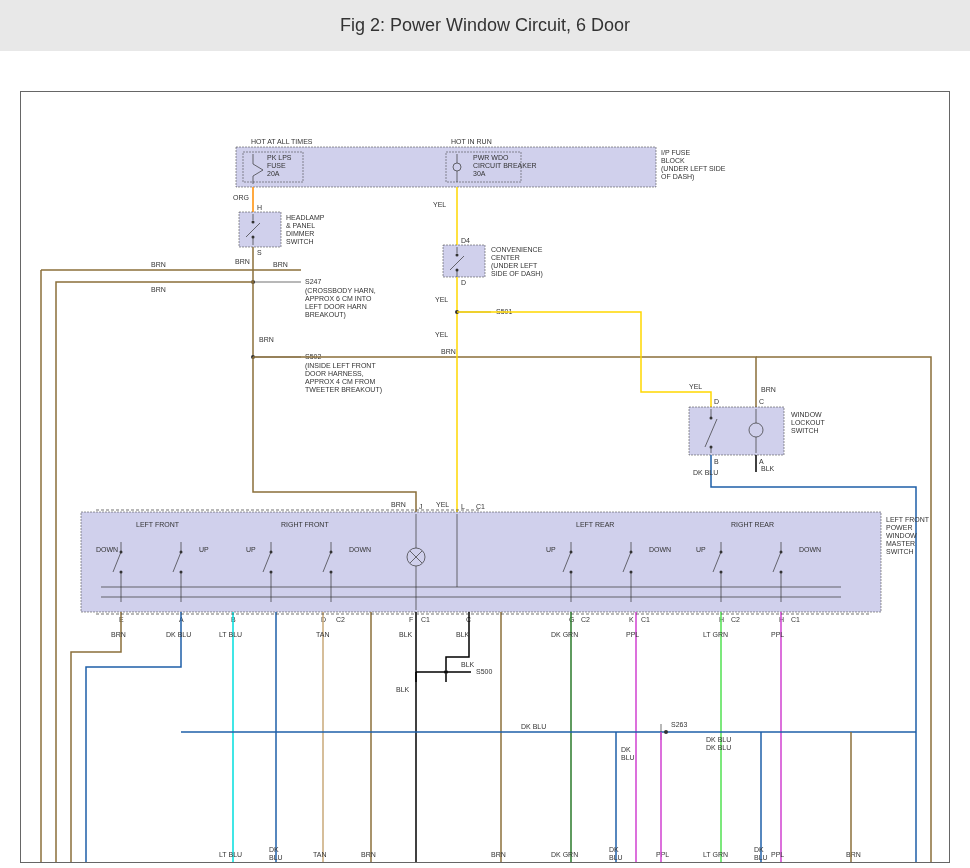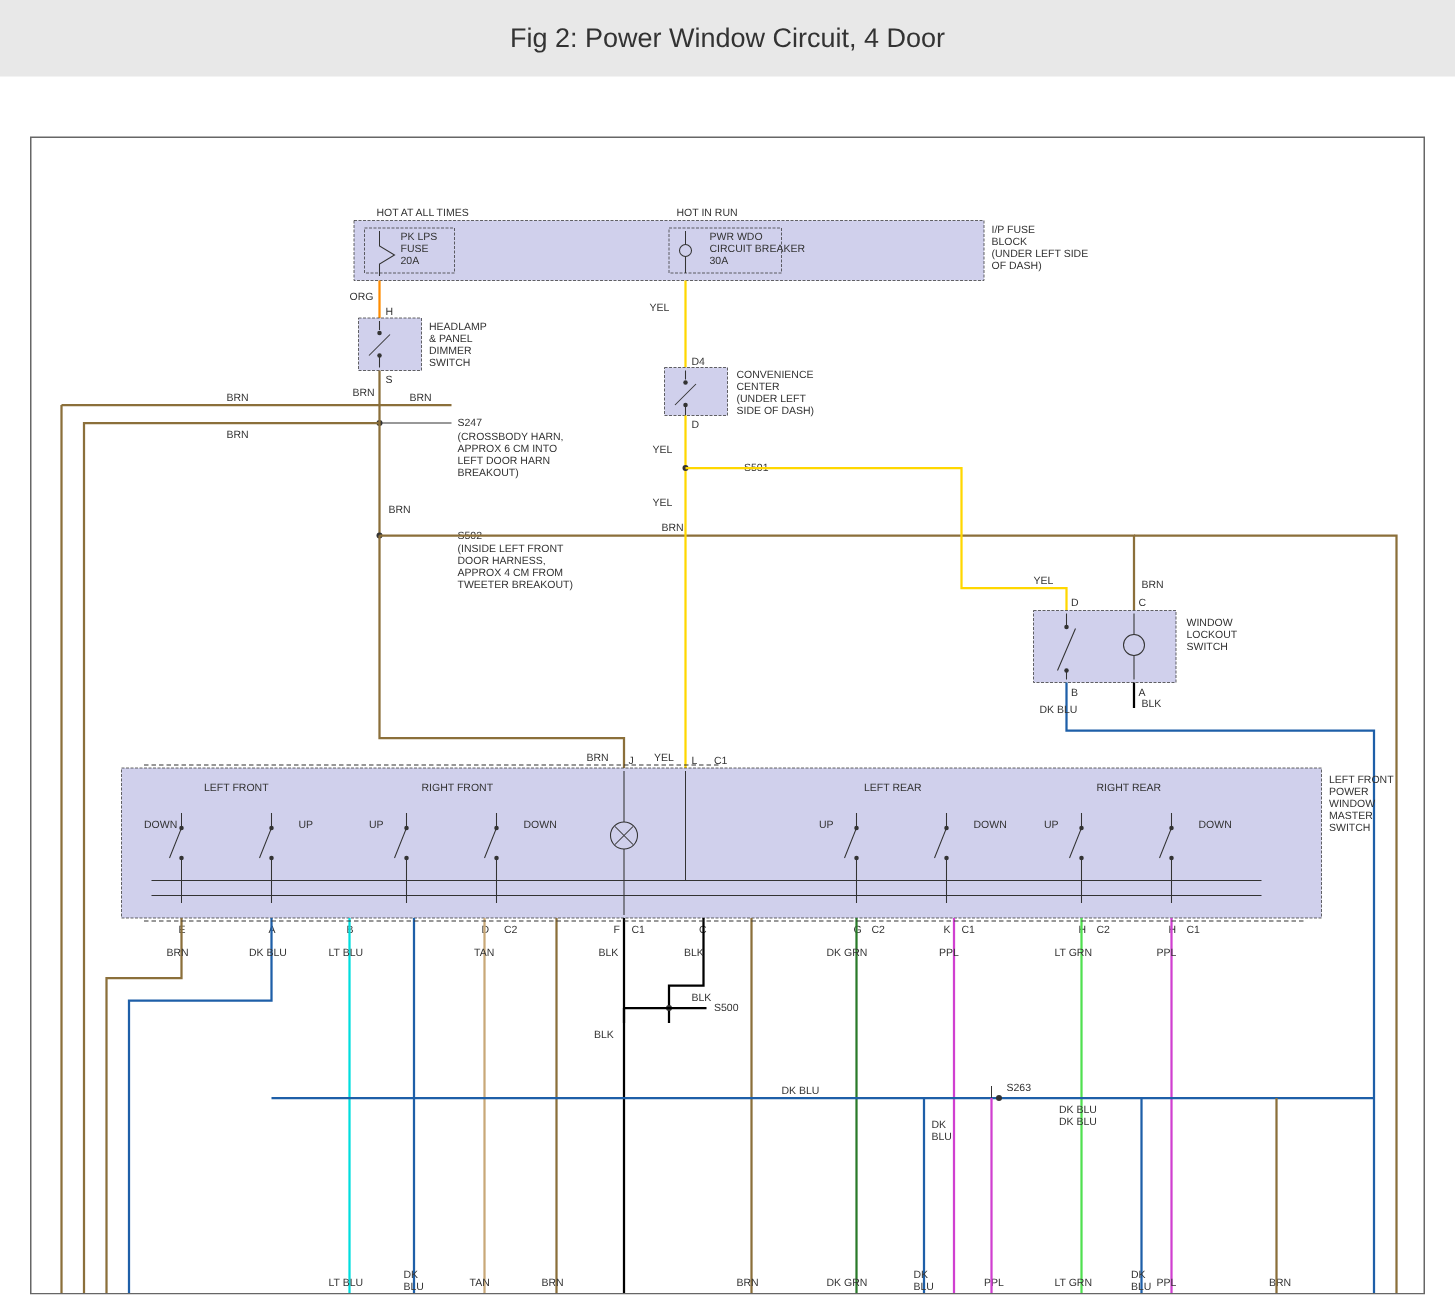--- a/index.html
+++ b/index.html
@@ -43,21 +43,21 @@
   .wire-tan { stroke: #c8a878; stroke-width: 1.5; fill: none; }
   .wire-dkgrn { stroke: #2a7a2a; stroke-width: 1.5; fill: none; }
   .wire-ppl { stroke: #d040d0; stroke-width: 1.5; fill: none; }
   .wire-ltgrn { stroke: #50e050; stroke-width: 1.5; fill: none; }
   .thin { stroke: #333; stroke-width: 0.7; fill: none; }
   .dash { stroke-dasharray: 3,2; }
 </style>
 </head>
 <body>
 
-<div class="title-bar">Fig 2: Power Window Circuit, 4 Door</div>
+<div class="title-bar">Fig 2: Power Window Circuit, 6 Door</div>
 
 <div class="diagram-container">
 <svg viewBox="0 0 928 770" width="928" height="770">
 
   <rect class="component-box" x="215" y="55" width="420" height="40"></rect>
   <text class="label-sm" x="230" y="52">HOT AT ALL TIMES</text>
   <text class="label-sm" x="430" y="52">HOT IN RUN</text>
   <text class="label-sm" x="640" y="63">I/P FUSE</text>
   <text class="label-sm" x="640" y="71">BLOCK</text>
   <text class="label-sm" x="640" y="79">(UNDER LEFT SIDE</text>

